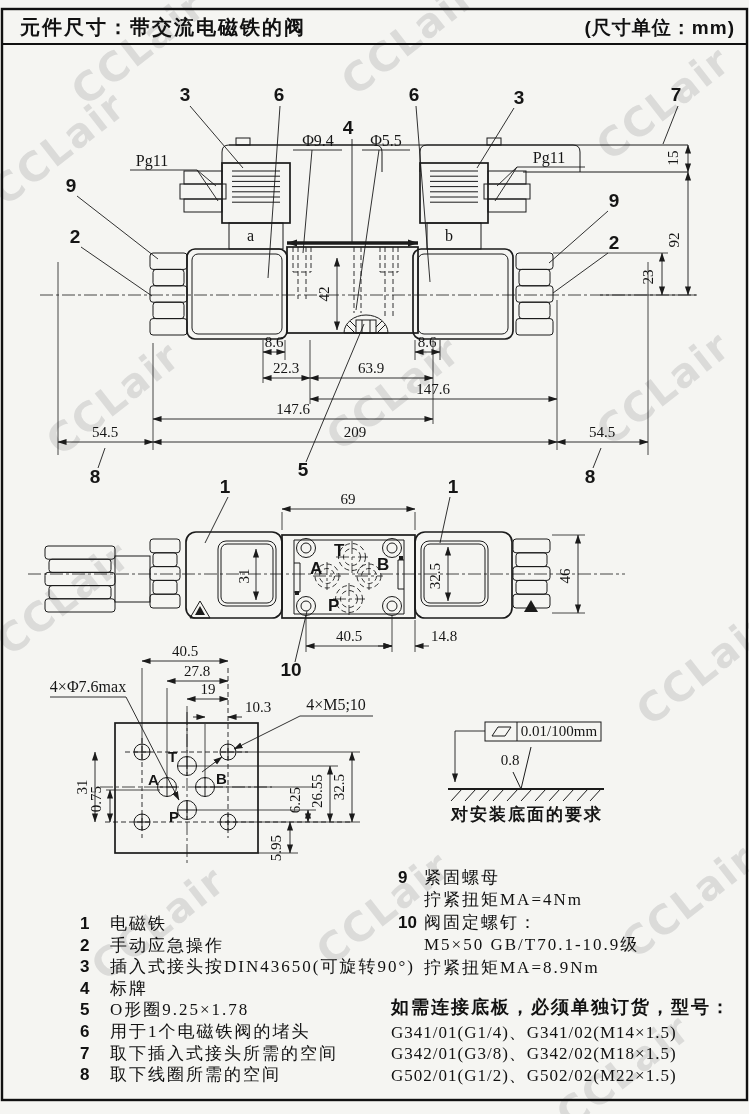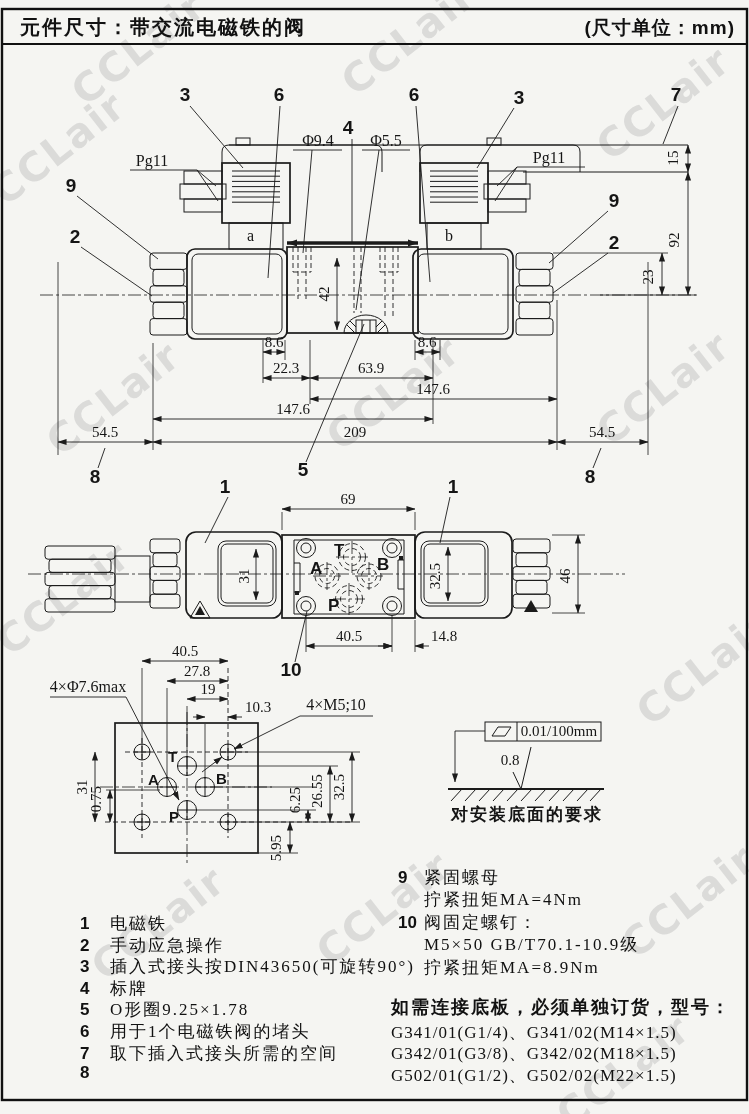--- a/index.html
+++ b/index.html
@@ -537,20 +537,21 @@
     <div class="note-row">
         <span class="note-num">6</span>
         <span class="note-txt">用于1个电磁铁阀的堵头</span>
       </div>
     <div class="note-row">
         <span class="note-num">7</span>
         <span class="note-txt">取下插入式接头所需的空间</span>
       </div>
     <div class="note-row">
         <span class="note-num">8</span>
+        <span class="note-txt">取下线圈所需的空间</span>
       </div>
   </div>
 
   <div class="notes-right">
     <div class="nr-row">
         <span class="nr-num">9</span>
         <span class="nr-txt">紧固螺母</span>
       </div>
     <div class="nr-row nr-ind">
         <span class="nr-txt">拧紧扭矩MA=4Nm</span>

